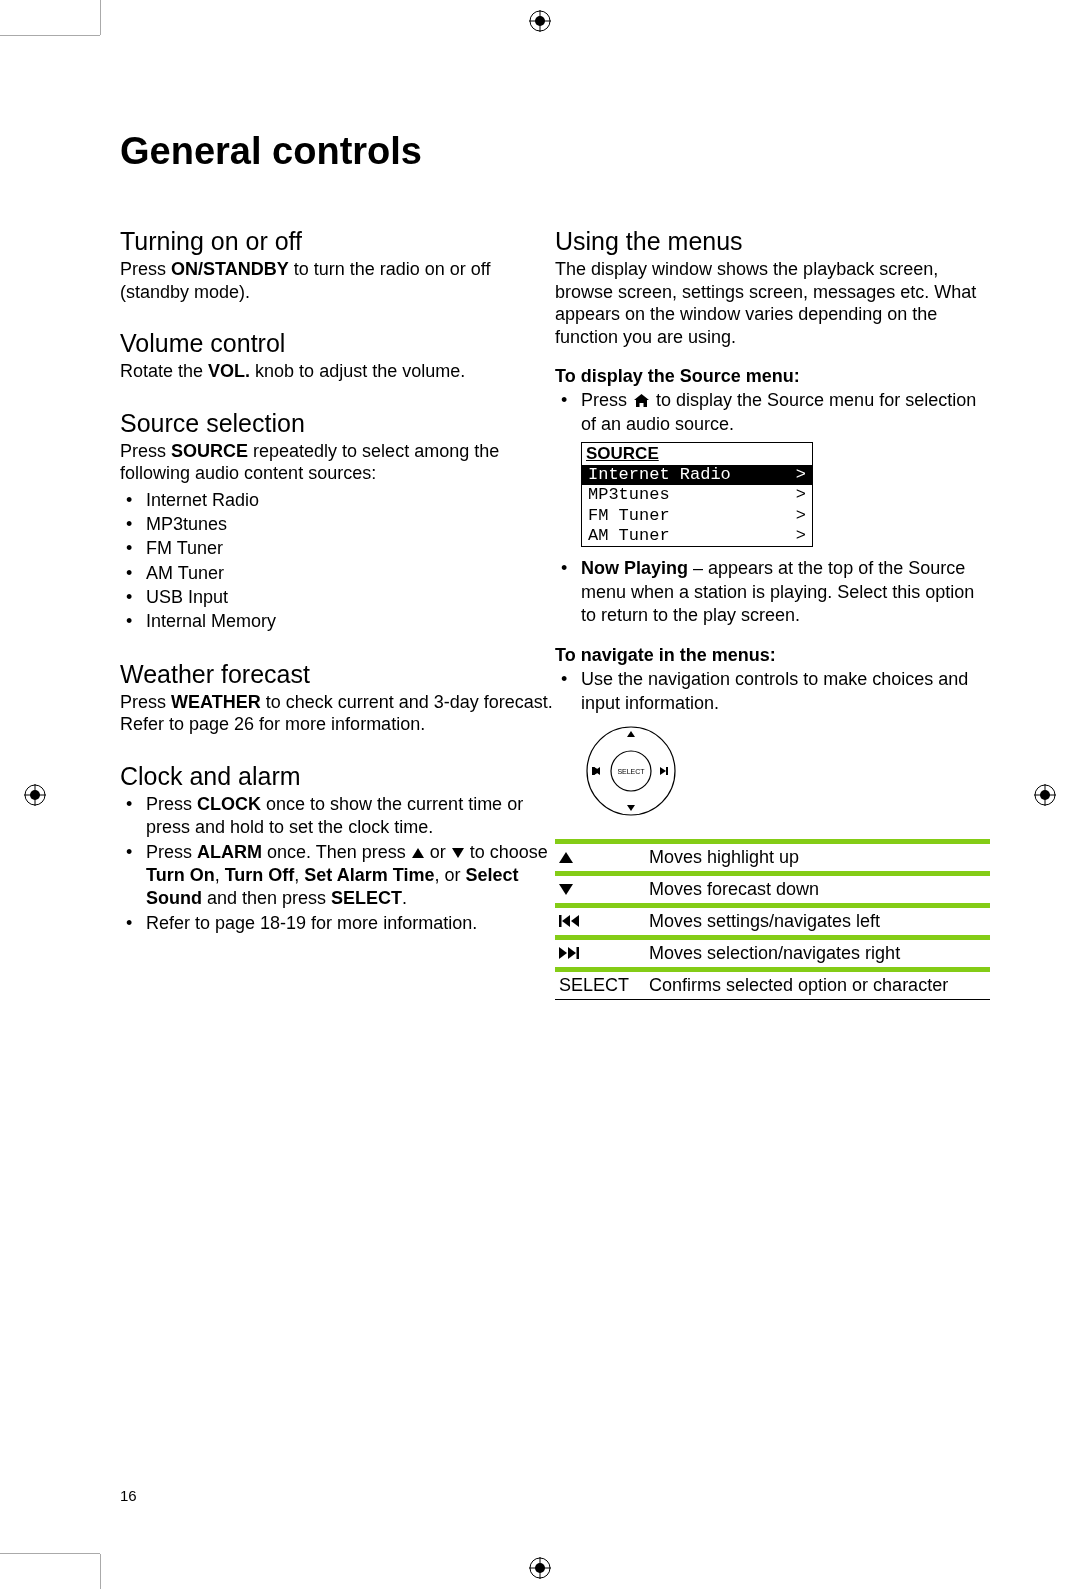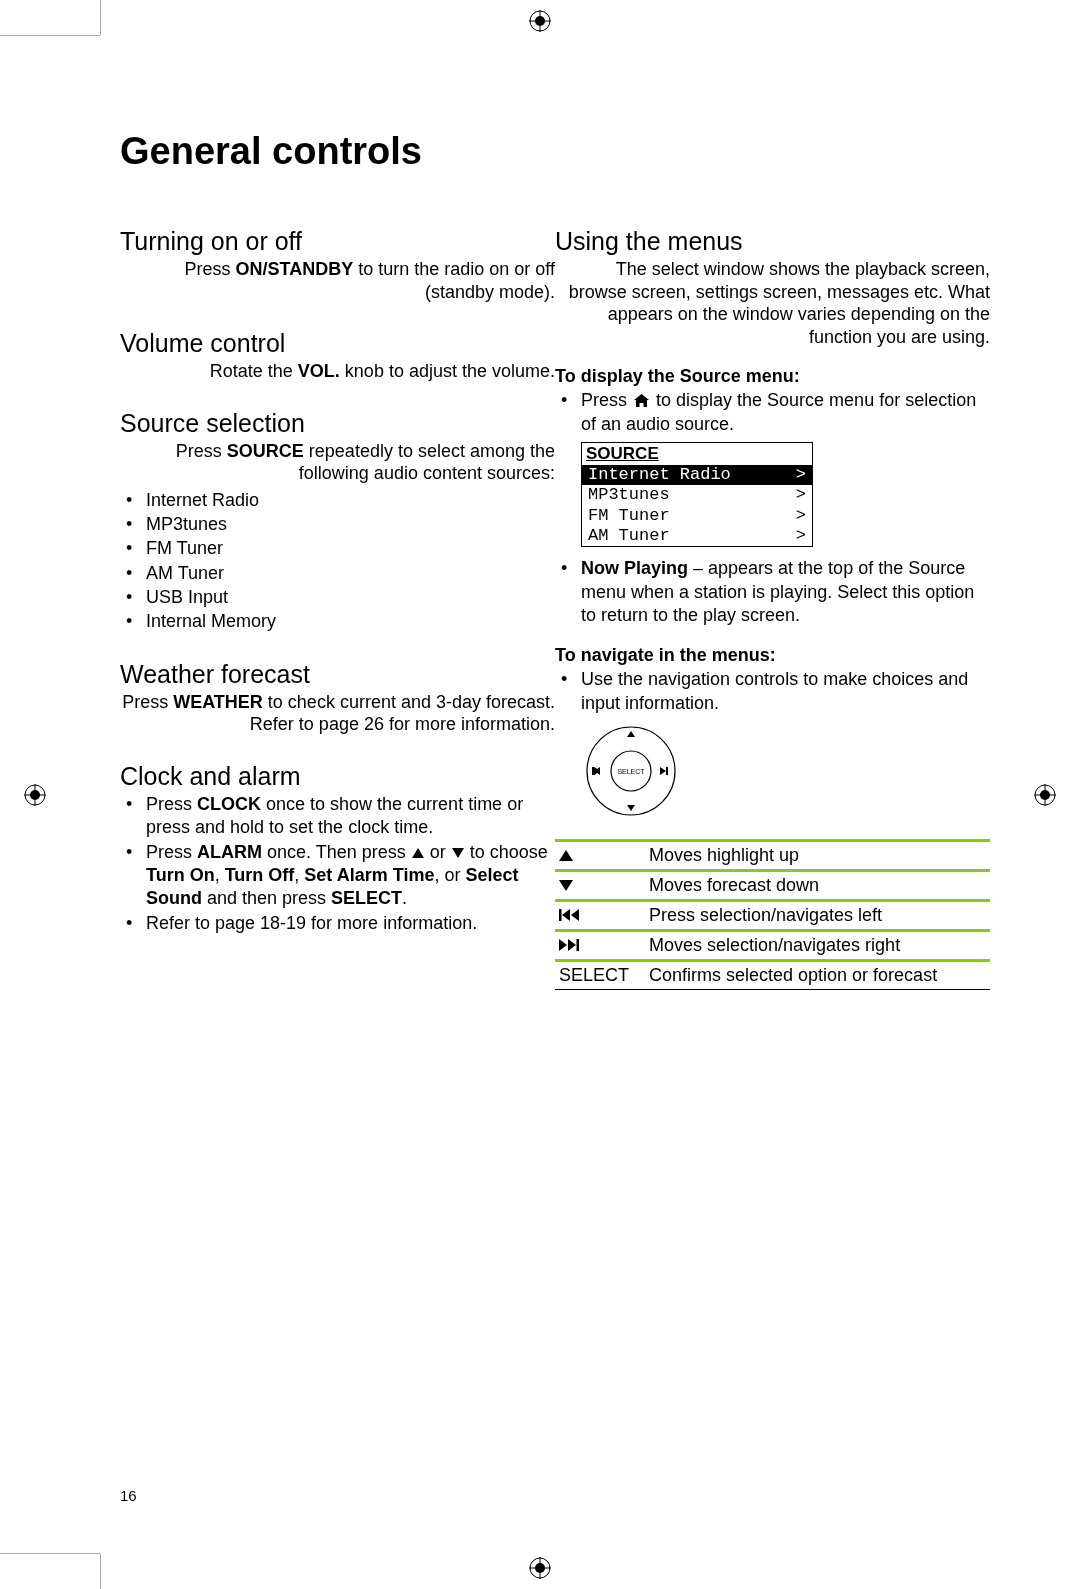--- a/index.html
+++ b/index.html
@@ -43,21 +43,20 @@
   }
   h2 {
     font-size: 25px;
     font-weight: 400;
     margin: 26px 0 2px 0;
   }
   p {
     font-size: 18px;
     line-height: 1.25;
     margin: 0 0 4px 0;
-    text-align: right;
   }
   .bold { font-weight: 700; }
 
   .cols {
     display: flex;
   }
   .col { flex: 1; min-width: 0; }
 
   ul.bullets {
     list-style: none;
@@ -113,21 +112,21 @@
     margin: 6px 0 14px 26px;
   }
 
   table.nav {
     border-collapse: collapse;
     width: 100%;
     font-size: 18px;
     margin-top: 4px;
   }
   table.nav td {
-    border-top: 3px solid #84cc16;
+    border-top: 5px solid #84cc16;
     border-bottom: 1px solid #000;
     padding: 3px 4px;
     vertical-align: middle;
   }
   table.nav td:first-child {
     width: 82px;
     font-weight: 400;
   }
 
   .tri-up, .tri-down {
@@ -248,21 +247,21 @@
         </li>
         <li>
           <span>Press </span><span class="bold">ALARM</span><span> once. Then press </span><span class="tri-inline-up"></span><span> or </span><span class="tri-inline-down"></span><span> to choose </span><span class="bold">Turn On</span><span>, </span><span class="bold">Turn Off</span><span>, </span><span class="bold">Set Alarm Time</span><span>, or </span><span class="bold">Select Sound</span><span> and then press </span><span class="bold">SELECT</span><span>.</span>
         </li>
         <li>Refer to page 18-19 for more information.</li>
       </ul>
     </div>
 
     <div class="col">
       <h2>Using the menus</h2>
-      <p>The select window shows the playback screen, browse screen, settings screen, messages etc. What appears on the window varies depending on the function you are using.</p>
+      <p>The display window shows the playback screen, browse screen, settings screen, messages etc. What appears on the window varies depending on the function you are using.</p>
 
       <div class="subhead">To display the Source menu:</div>
       <ul class="bullets">
         <li>
           <span>Press </span><span class="home-icon"><svg width="15" height="13" viewBox="0 0 15 13">
                 <path d="M7.5 0 L15 6 L13 6 L13 13 L9.5 13 L9.5 9 L5.5 9 L5.5 13 L2 13 L2 6 L0 6 Z" fill="#000"></path>
               </svg></span><span> to display the Source menu for selection of an audio source.</span>
         </li>
       </ul>
 
@@ -329,33 +328,33 @@
         <tr>
           <td><span class="tri-down"></span></td>
           <td>Moves forecast down</td>
         </tr>
         <tr>
           <td><span><svg width="20" height="12" viewBox="0 0 20 12">
                     <rect x="0" y="0" width="2.5" height="12" fill="#000"></rect>
                     <polygon points="11,6 3,0 3,12" fill="#000" transform="scale(-1,1) translate(-14,0)"></polygon>
                     <polygon points="20,6 12,0 12,12" fill="#000" transform="scale(-1,1) translate(-32,0)"></polygon>
                   </svg></span></td>
-          <td>Press selection/navigates left</td>
+          <td>Moves settings/navigates left</td>
         </tr>
         <tr>
           <td><span><svg width="20" height="12" viewBox="0 0 20 12">
                     <polygon points="0,0 0,12 8,6" fill="#000"></polygon>
                     <polygon points="9,0 9,12 17,6" fill="#000"></polygon>
                     <rect x="17.5" y="0" width="2.5" height="12" fill="#000"></rect>
                   </svg></span></td>
           <td>Moves selection/navigates right</td>
         </tr>
         <tr>
           <td class="bold">SELECT</td>
-          <td>Confirms selected option or forecast</td>
+          <td>Confirms selected option or character</td>
         </tr>
       </tbody>
         </table>
 
     </div>
   </div>
 </div>
 
 <div class="pagenum">16</div>
 

